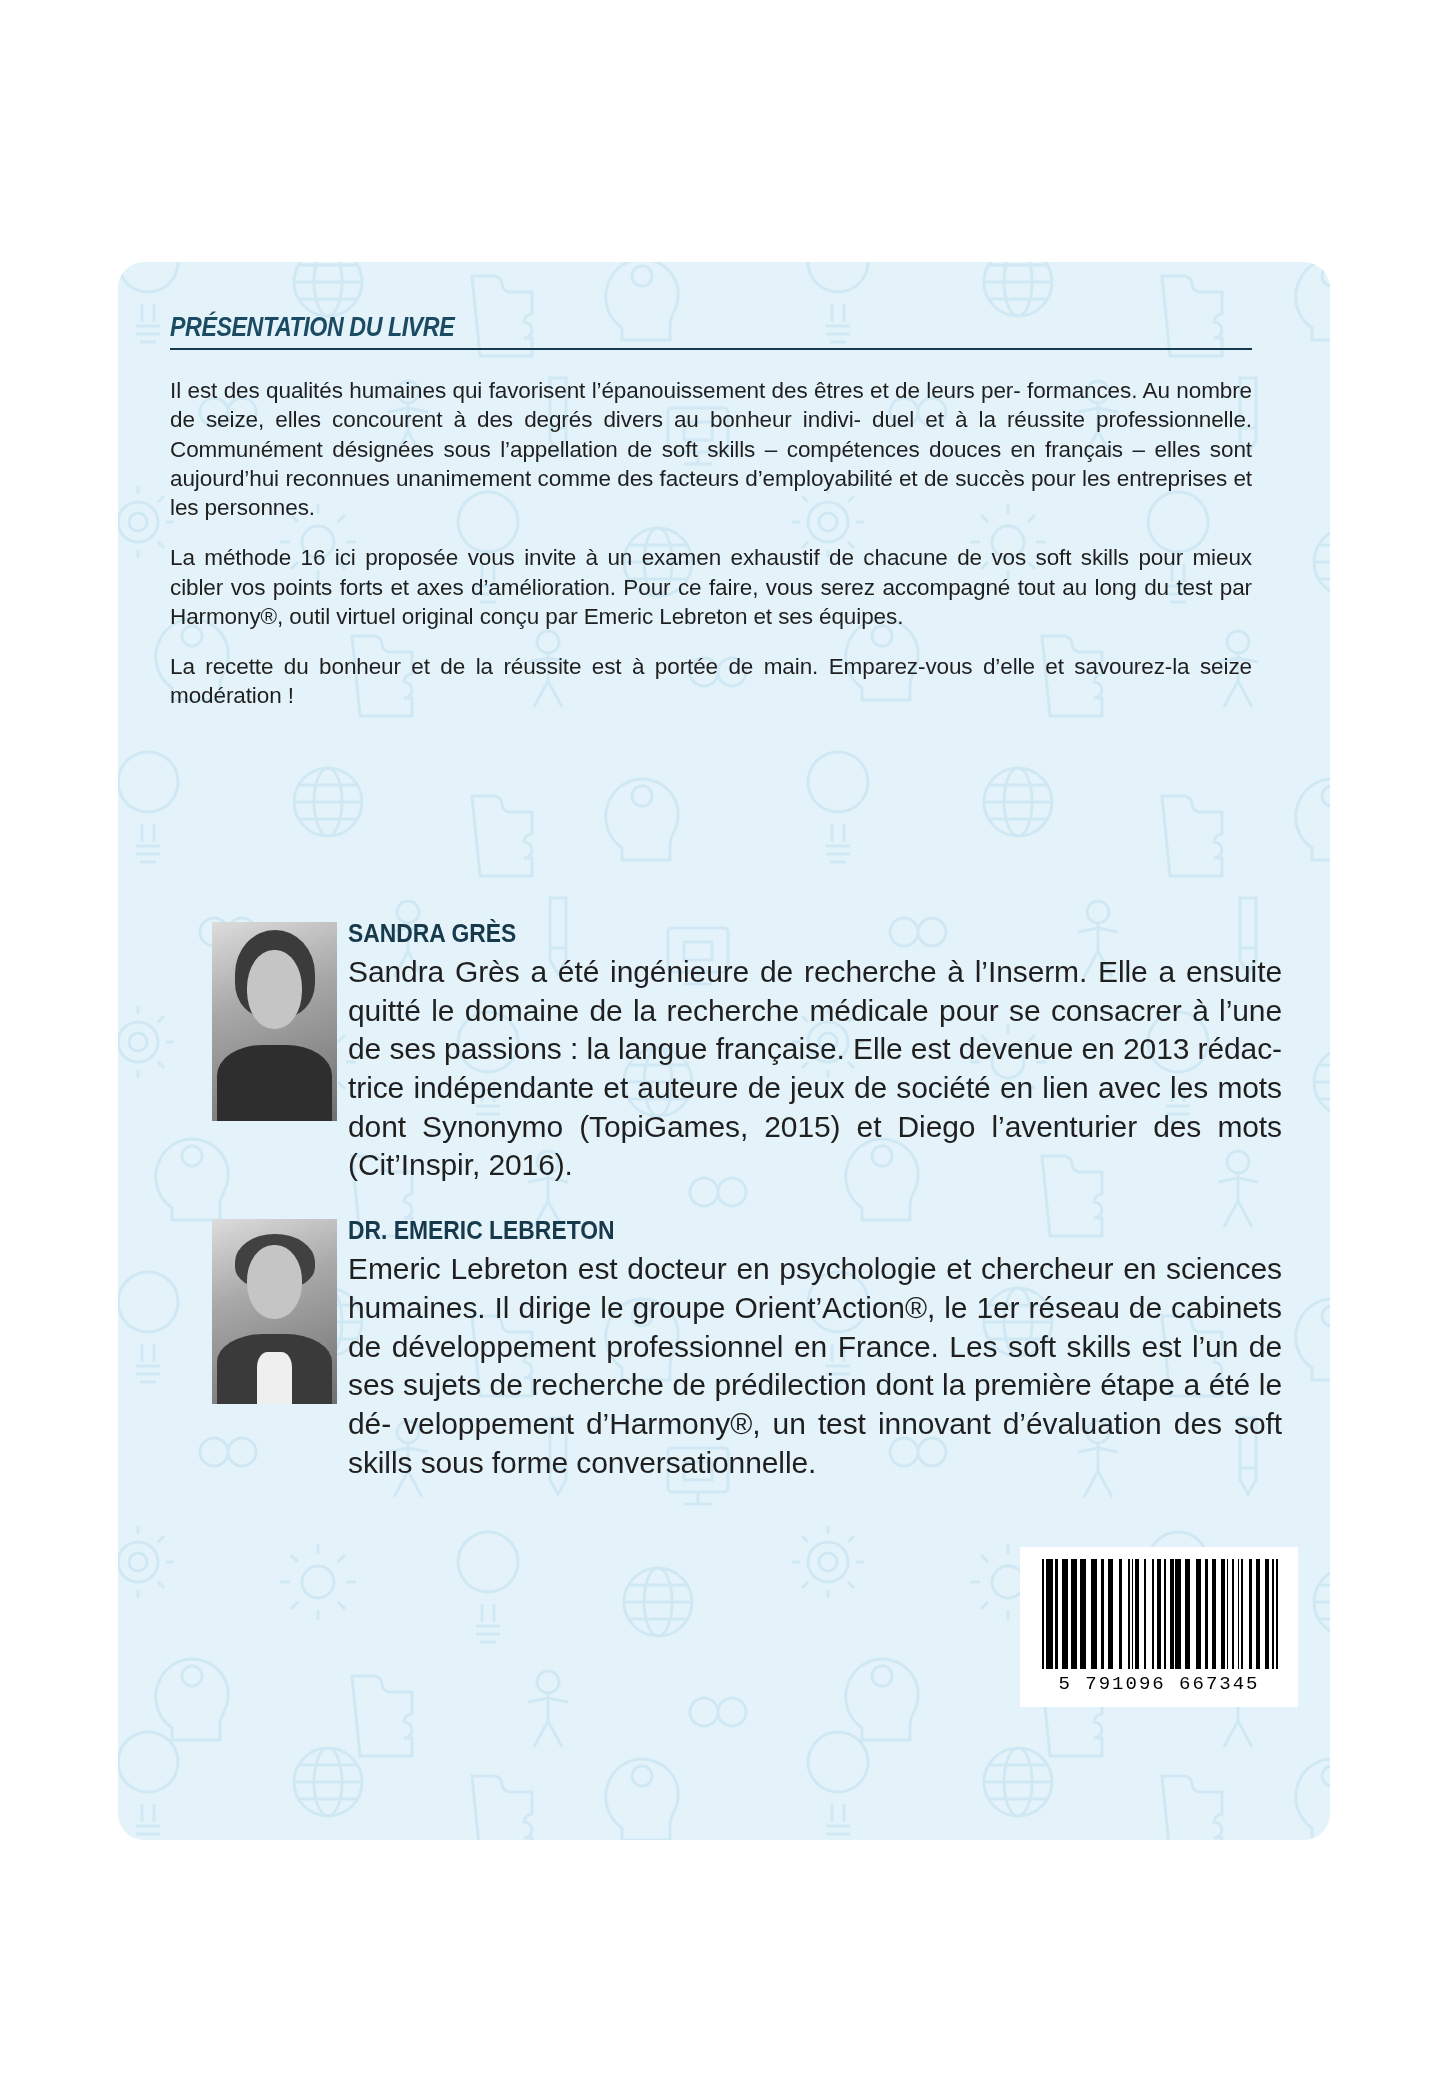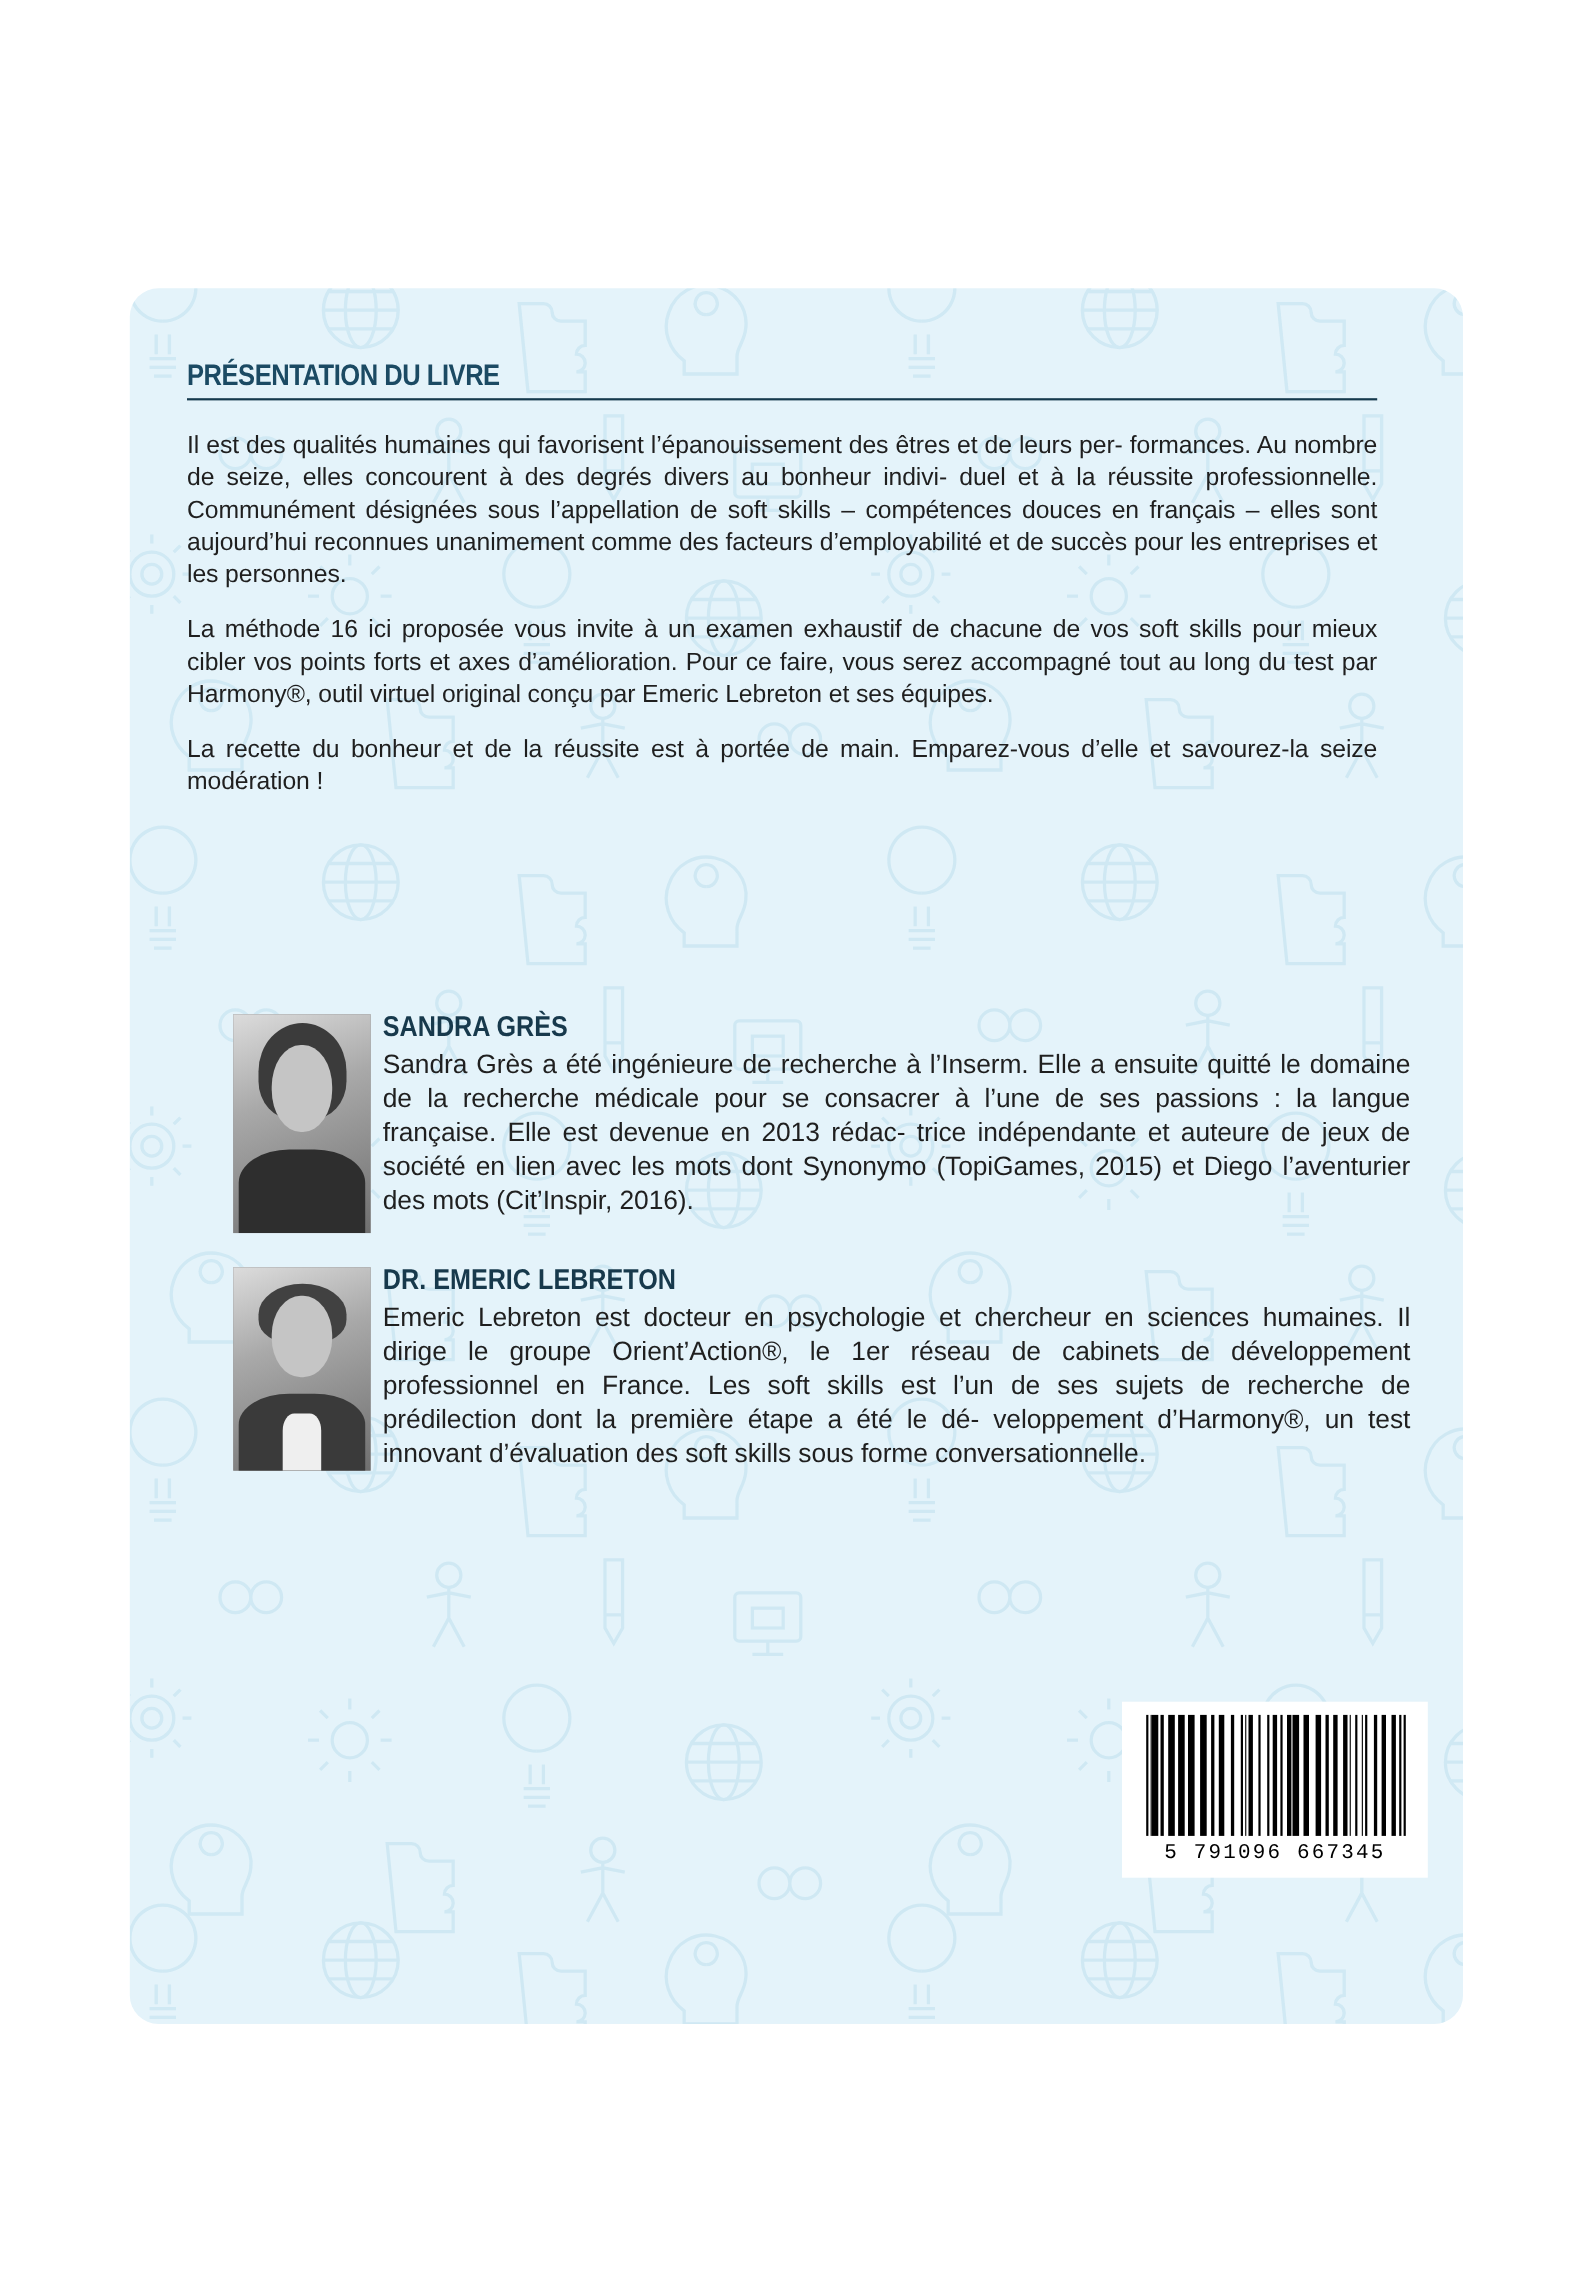--- a/index.html
+++ b/index.html
@@ -45,21 +45,22 @@
 
   .content {
     position: absolute;
     inset: 0;
     padding: 0;
   }
 
   
   .section-head {
     position: relative;
-    margin: 16px 48px 0 22px;
+    margin: 2px 48px 0 22px;
+    font-style: italic;
   }
   .section-head .title {
     display: inline-block;
     color: #1b4a63;
     font-family: "Liberation Sans Narrow", "Liberation Sans", sans-serif;
     font-weight: bold;
     font-size: 27px;
     letter-spacing: -0.5px;
     transform: scaleX(0.86);
     transform-origin: left center;
@@ -129,21 +130,21 @@
     font-family: "Liberation Sans Narrow", "Liberation Sans", sans-serif;
     font-weight: bold;
     font-size: 26px;
     transform: scaleX(0.88);
     transform-origin: left center;
     white-space: nowrap;
     margin-bottom: 4px;
   }
   .author .bio {
     color: #1f1f1f;
-    font-size: 24px;
+    font-size: 30px;
     line-height: 1.29;
     text-align: justify;
     letter-spacing: -0.1px;
   }
 
   
   .isbn-block {
     position: absolute;
     right: 36px;
     top: 1205px;

